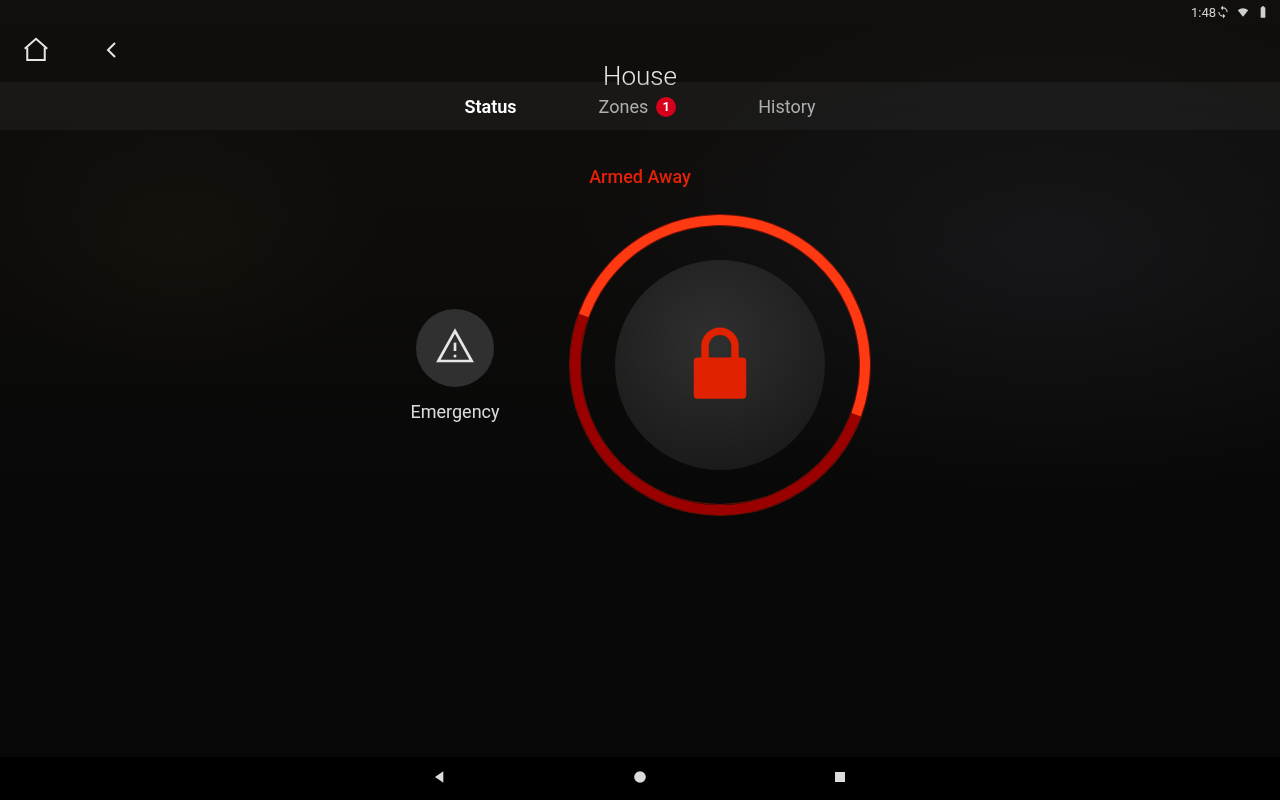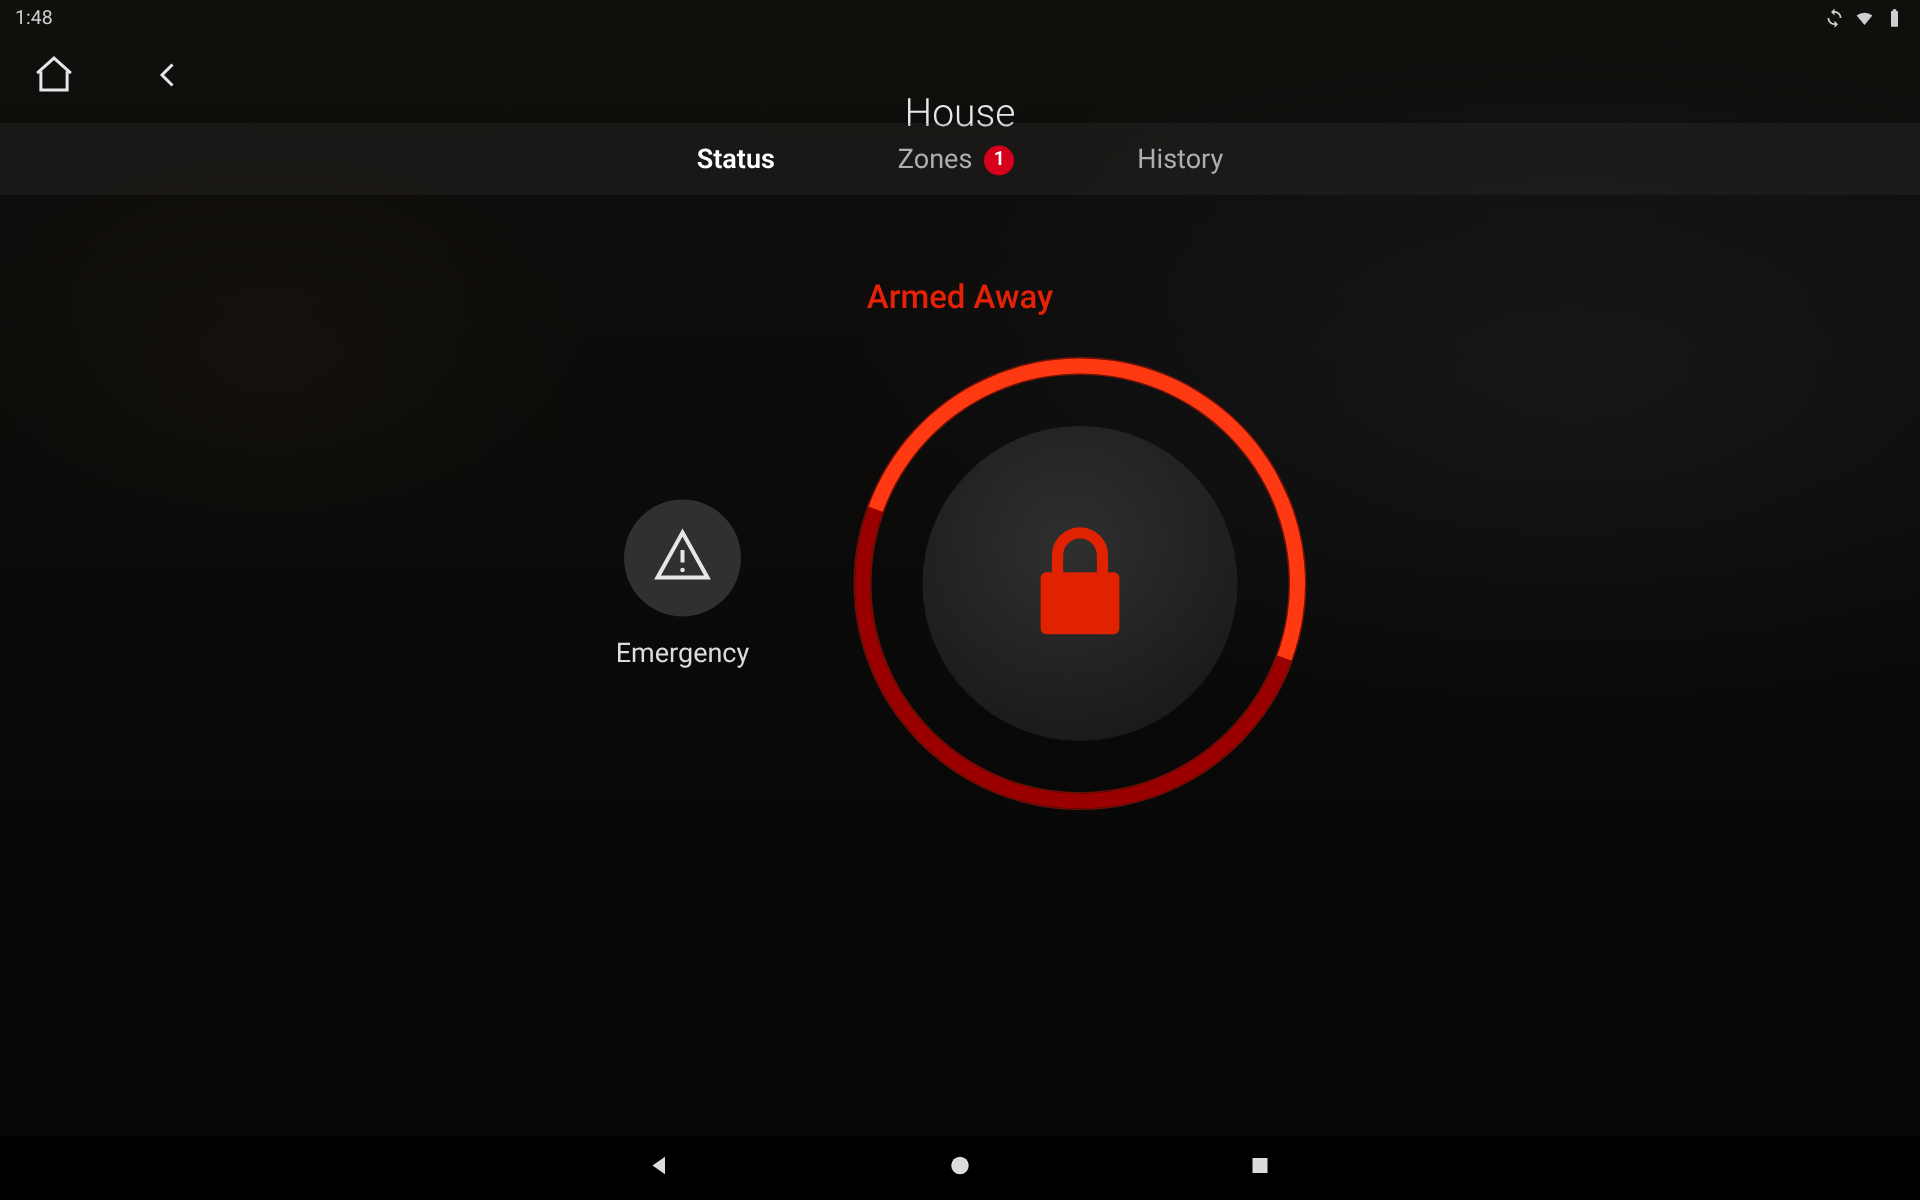--- a/index.html
+++ b/index.html
@@ -19,21 +19,21 @@
       background:
         radial-gradient(800px 400px at 1050px 250px, rgba(40,40,50,0.35), transparent 60%),
         radial-gradient(300px 200px at 180px 240px, rgba(50,40,20,0.20), transparent 70%),
         linear-gradient(180deg, rgba(20,18,15,0.85) 0%, rgba(8,8,8,0.95) 70%);
       z-index: 0;
     }
     .statusbar {
       position: relative;
       z-index: 2;
       display: flex;
-      justify-content: space-between;
+      justify-content: flex-end;
       align-items: center;
       height: 22px;
       padding: 2px 10px 0;
       font-size: 13px;
       color: #cfcfcf;
     }
     .statusbar .right { display:flex; gap:6px; align-items:center; }
     .statusbar .ico svg { width:14px; height:14px; display:block; }
 
     .appbar {
@@ -77,22 +77,22 @@
 
     .content {
       position: relative;
       z-index: 2;
       height: calc(800px - 22px - 60px - 48px - 44px);
       display:flex;
       flex-direction:column;
       align-items:center;
     }
     .status-label {
-      margin-top: 56px;
-      font-size: 22px;
+      margin-top: 36px;
+      font-size: 18px;
       color: #e52207;
       font-weight: 500;
     }
     .center-row {
       margin-top: 28px;
       width: 100%;
       display:flex;
       align-items:center;
       justify-content:center;
       gap: 70px;

